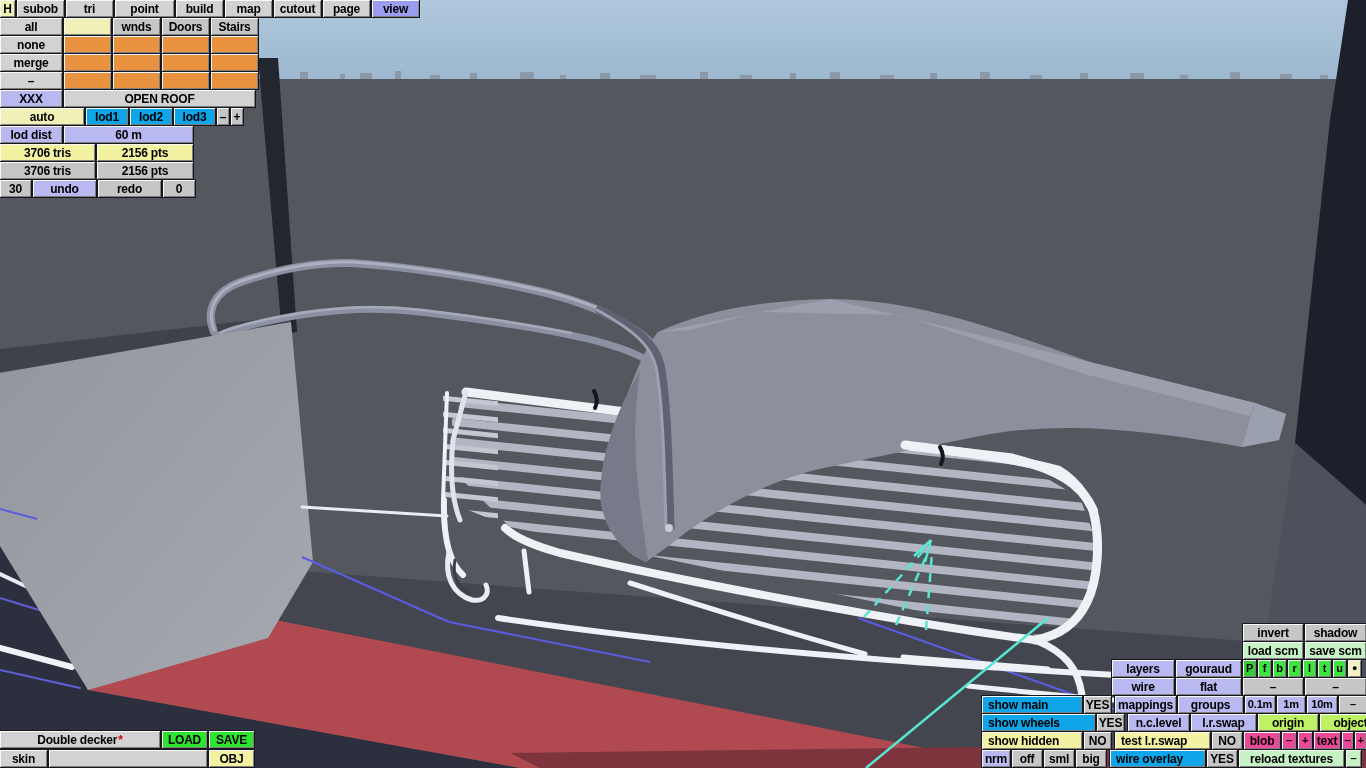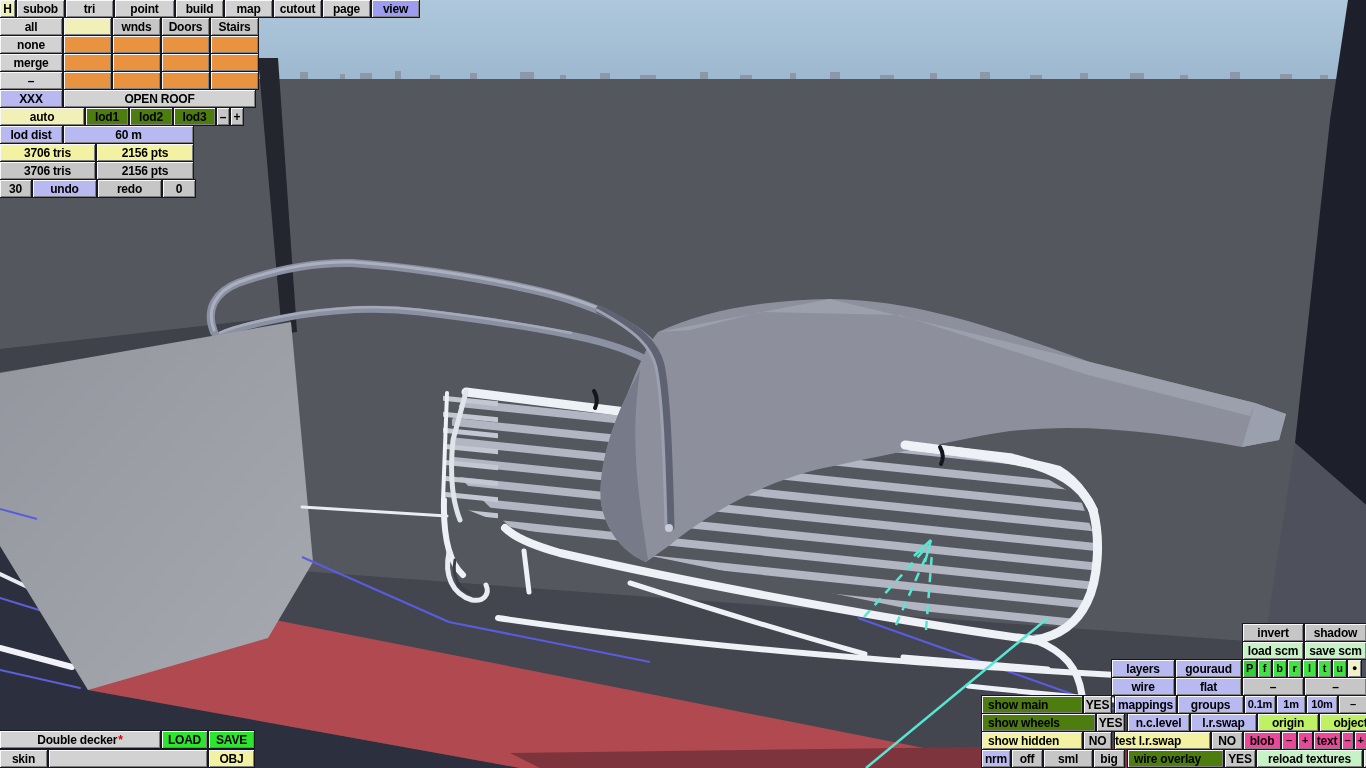--- a/index.html
+++ b/index.html
@@ -11,21 +11,21 @@
        letter-spacing:-.2px;white-space:nowrap;box-sizing:border-box;
        box-shadow:0 0 0 1px #17181e, inset 1px 1px 0 #f8f8f8, inset -1px -1px 0 #7e7e7e;}
   .sm{font-size:11px;}
   .c-dgray{background:#c6c6c6}
   .c-ypale{background:#f1f0b6}
   .c-yellow{background:#f2f2a2}
   .c-byellow{background:#ec4899}
   .c-orange{background:#e99340}
   .c-purple{background:#b9b9f2}
   .c-vpurple{background:#9d9df0}
-  .c-peach{background:#4d7c0f}
+  .c-peach{background:#0ea5e9}
   .c-green{background:#2ee42e}
   .c-pgreen{background:#c6f2c6}
   .c-bgreen{background:#3fe43f}
   .c-bgreen2{background:#34cf34}
   .c-cyan{background:#bef264}
   .c-cream{background:#f2f2c6}
   .ast{color:#e00000;margin-left:1px;}
   .dot{font-size:9px;}
 </style>
 </head>
@@ -316,33 +316,33 @@
   <div class="btn c-peach" style="width:113px;justify-content:flex-start;padding-left:6px">show wheels</div>
   <div class="btn c-dgray" style="width:27px">YES</div>
   <div class="btn c-purple" style="width:61px;margin-left:2px">n.c.level</div>
   <div class="btn c-purple" style="width:65px">l.r.swap</div>
   <div class="btn c-cyan" style="width:60px">origin</div>
   <div class="btn c-cyan" style="width:61px">object</div>
 </div>
 <div class="row" style="left:982px;top:732px">
   <div class="btn c-yellow" style="width:100px;justify-content:flex-start;padding-left:6px">show hidden</div>
   <div class="btn c-dgray" style="width:27px">NO</div>
-  <div class="btn c-yellow" style="width:95px;margin-left:2px;justify-content:flex-start;padding-left:0">test l.r.swap</div>
+  <div class="btn c-yellow" style="width:95px;margin-left:2px;justify-content:flex-start;padding-left:6px">test l.r.swap</div>
   <div class="btn c-dgray" style="width:30px">NO</div>
   <div class="btn c-byellow" style="width:36px">blob</div>
   <div class="btn c-byellow sm" style="width:14px">–</div>
   <div class="btn c-byellow sm" style="width:14px">+</div>
   <div class="btn c-byellow" style="width:26px">text</div>
   <div class="btn c-byellow sm" style="width:11px">–</div>
   <div class="btn c-byellow sm" style="width:11px">+</div>
 </div>
 <div class="row" style="left:982px;top:750px">
   <div class="btn c-purple" style="width:28px">nrm</div>
   <div class="btn c-dgray" style="width:30px">off</div>
-  <div class="btn c-dgray" style="width:48px">sml</div>
+  <div class="btn c-dgray" style="width:30px">sml</div>
   <div class="btn c-dgray" style="width:30px">big</div>
   <div class="btn c-peach" style="width:95px;margin-left:2px;justify-content:flex-start;padding-left:6px">wire overlay</div>
   <div class="btn c-dgray" style="width:30px">YES</div>
   <div class="btn c-pgreen" style="width:105px">reload textures</div>
   <div class="btn c-pgreen sm" style="width:15px">–</div>
 </div>
 
 </div>
 
 </body></html>

